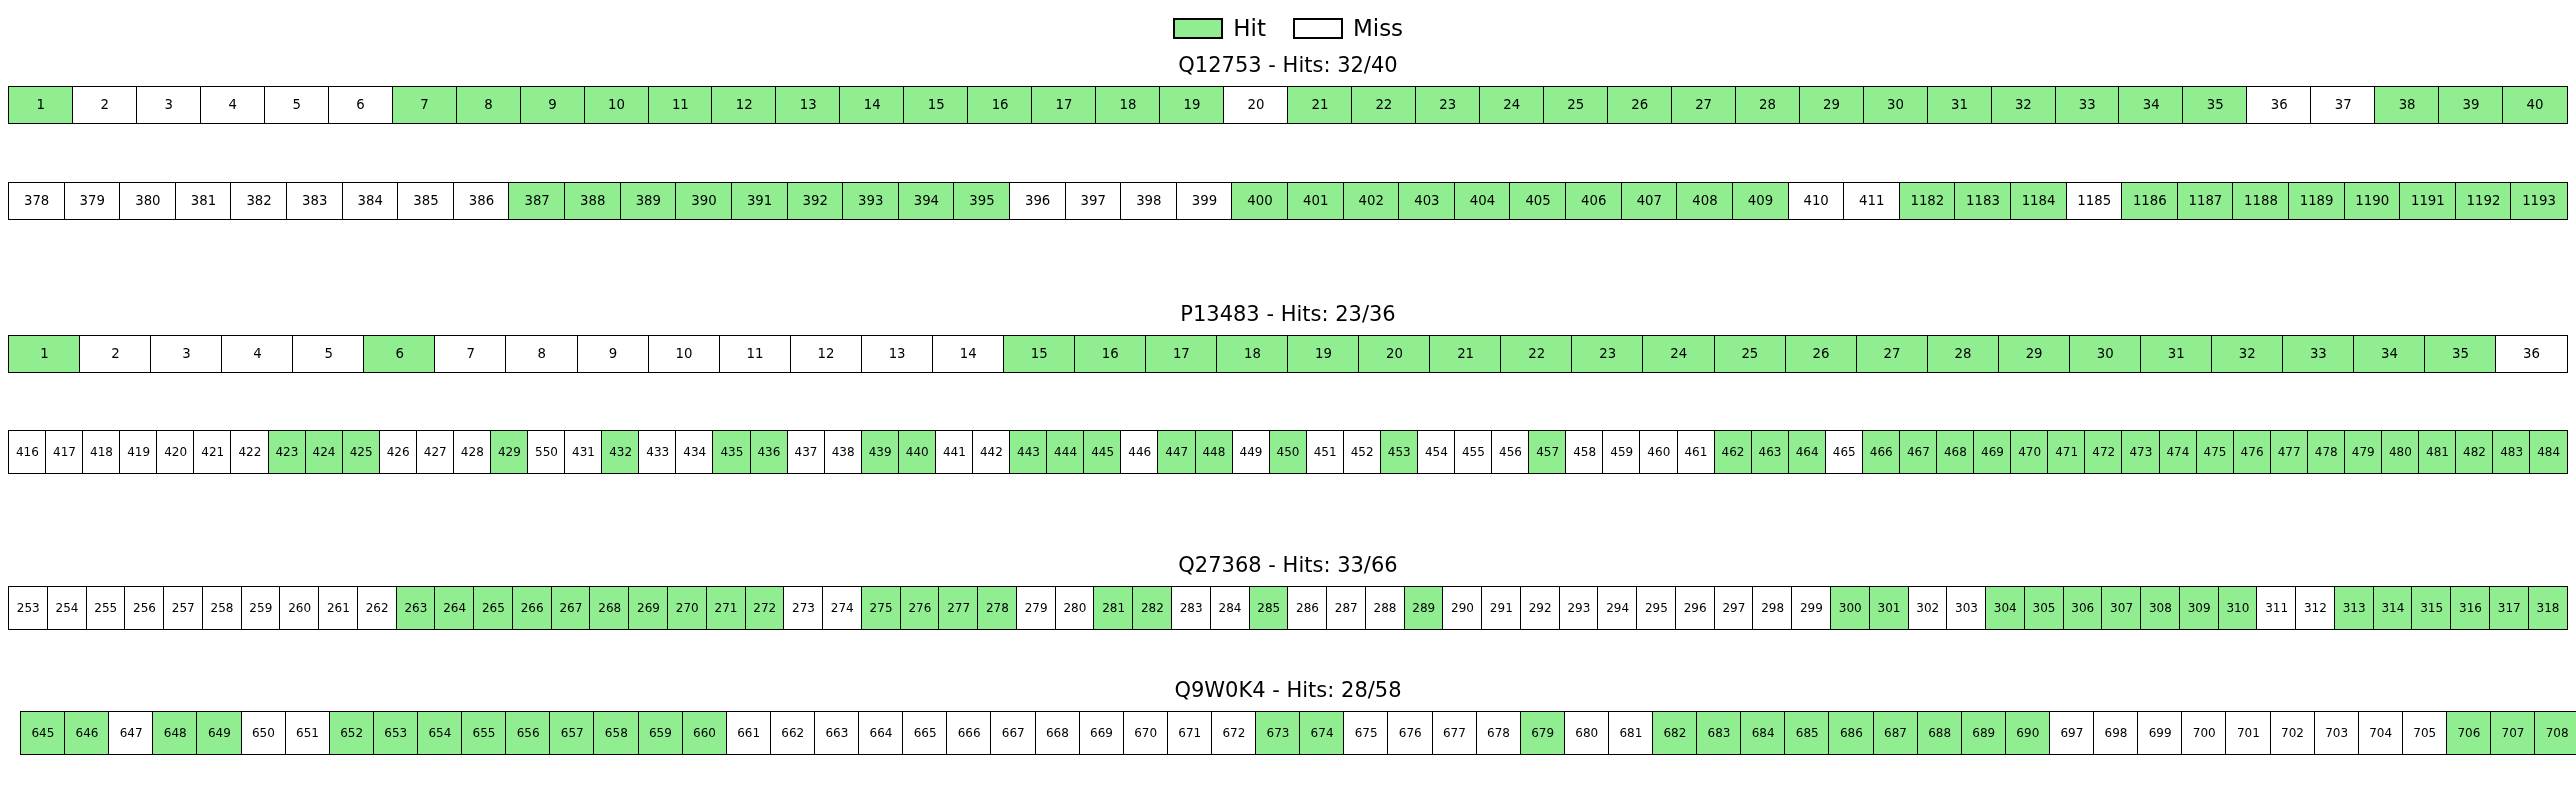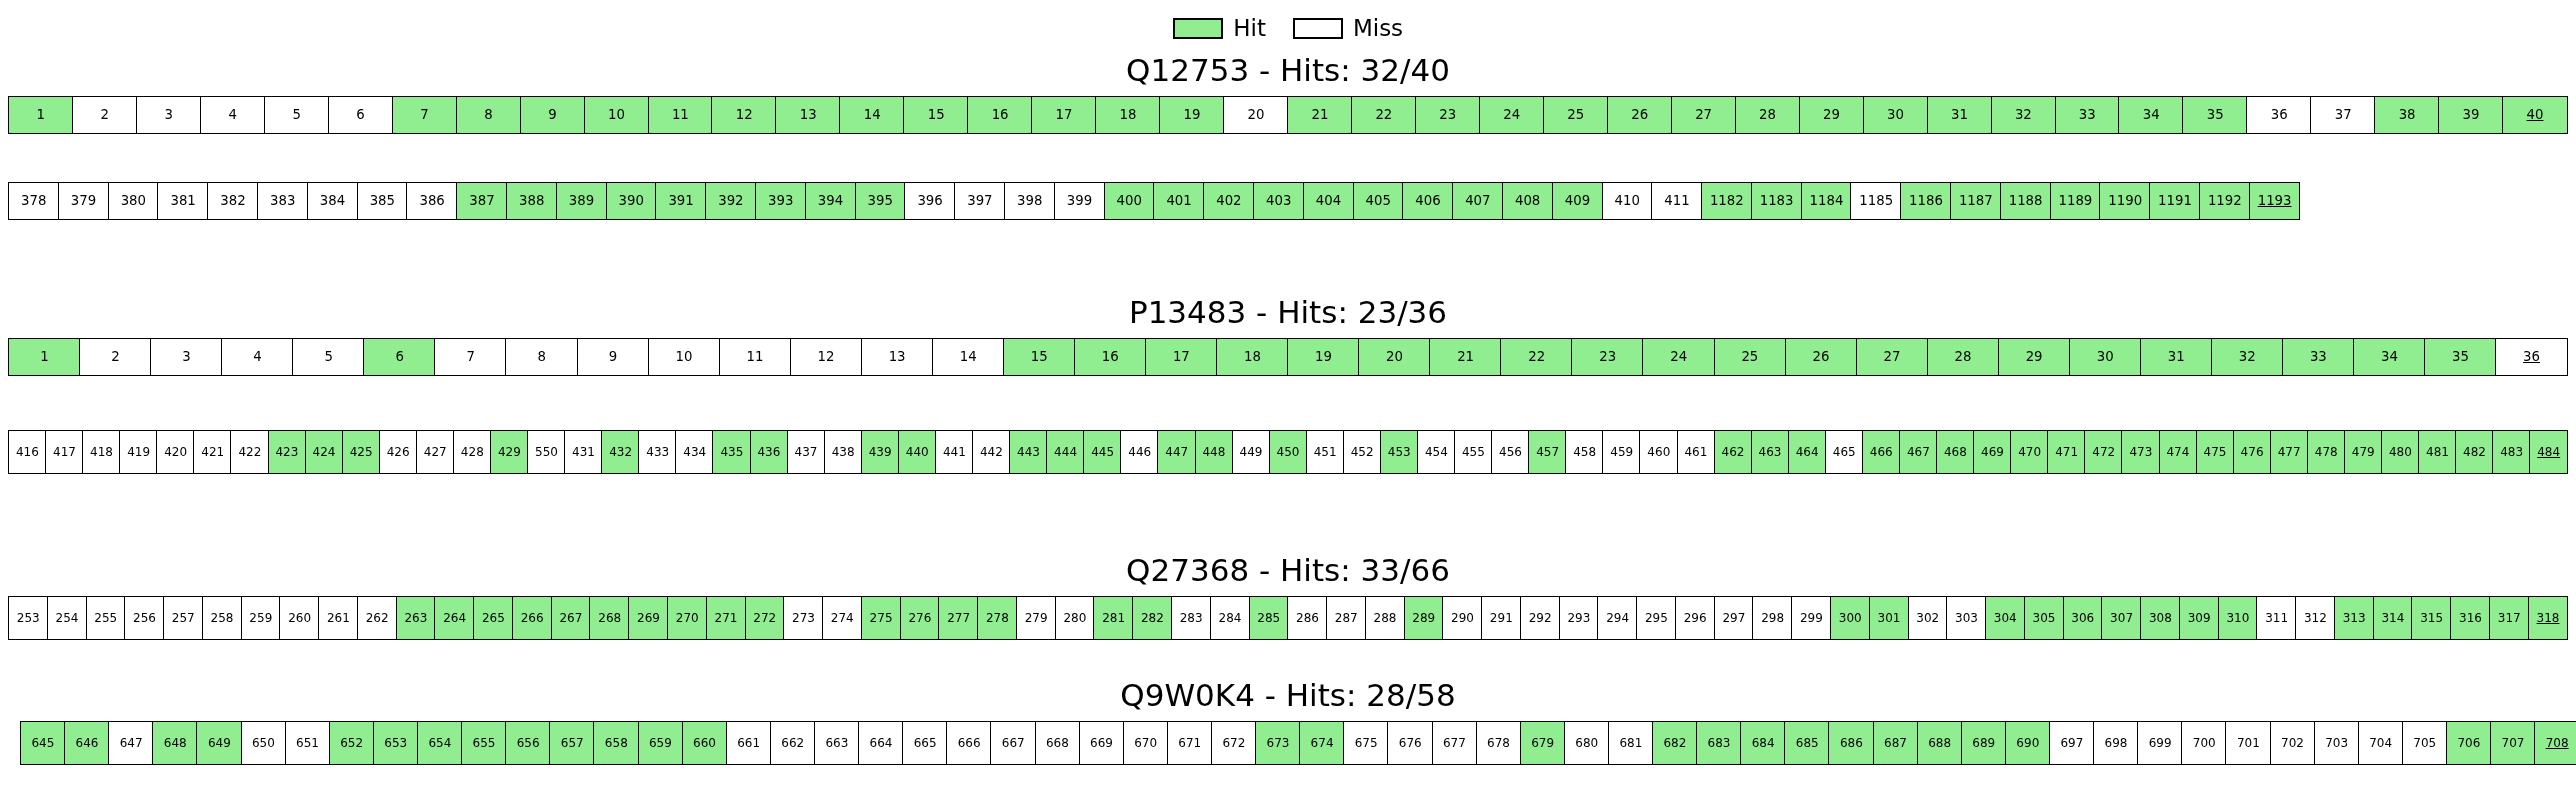--- a/index.html
+++ b/index.html
@@ -52,21 +52,21 @@
   }
 
   
   .row-block {
     position: absolute;
     left: 0;
     width: 2576px;
   }
   .row-title {
     text-align: center;
-    font-size: 31px;
+    font-size: 21px;
     color: #000000;
     line-height: 1;
     margin-bottom: 9.8px;
     white-space: nowrap;
   }
   .track {
     position: relative;
     margin: 0 auto;
     height: 38px;
     display: flex;
@@ -78,21 +78,21 @@
     flex: 1 1 0;
     min-width: 0;
     border: 1.7px solid #000000;
     box-sizing: border-box;
     margin-right: -1.7px;
     display: flex;
     align-items: center;
     justify-content: center;
     overflow: hidden;
   }
-  .cell:last-child { margin-right: 0; text-decoration: underline; }
+  .cell:last-child { margin-right: 0; }
   .cell.hit { background: #90ee90; }
   .cell.miss { background: #ffffff; }
   .cell-label {
     font-size: 13.3px;
     color: #000000;
     line-height: 1;
     white-space: nowrap;
     transform-origin: center center;
   }
   .track.dense .cell-label { font-size: 12px; }
@@ -234,21 +234,21 @@
           </div>
           <div class="cell hit" title="Q12753 39 — Hit">
             <span class="cell-label">39</span>
           </div>
           <div class="cell hit" title="Q12753 40 — Hit">
             <span class="cell-label">40</span>
           </div>
         </div>
       </div>
       <div class="row-block" style="top: 182px;">
-        <div class="track" style="width: 2292px; margin-left: 8px;">
+        <div class="track" style="width: 2560px; margin-left: 8px;">
           <div class="cell miss" title="P14248 378 — Miss">
             <span class="cell-label">378</span>
           </div>
           <div class="cell miss" title="P14248 379 — Miss">
             <span class="cell-label">379</span>
           </div>
           <div class="cell miss" title="P14248 380 — Miss">
             <span class="cell-label">380</span>
           </div>
           <div class="cell miss" title="P14248 381 — Miss">
@@ -375,21 +375,21 @@
             <span class="cell-label">1191</span>
           </div>
           <div class="cell hit" title="P14248 1192 — Hit">
             <span class="cell-label">1192</span>
           </div>
           <div class="cell hit" title="P14248 1193 — Hit">
             <span class="cell-label">1193</span>
           </div>
         </div>
       </div>
-      <div class="row-block" style="top: 297px;">
+      <div class="row-block" style="top: 304px;">
         <div class="row-title">P13483 - Hits: 23/36</div>
         <div class="track" style="width: 2560px; margin-left: 8px;">
           <div class="cell hit" title="P13483 1 — Hit">
             <span class="cell-label">1</span>
           </div>
           <div class="cell miss" title="P13483 2 — Miss">
             <span class="cell-label">2</span>
           </div>
           <div class="cell miss" title="P13483 3 — Miss">
             <span class="cell-label">3</span>

